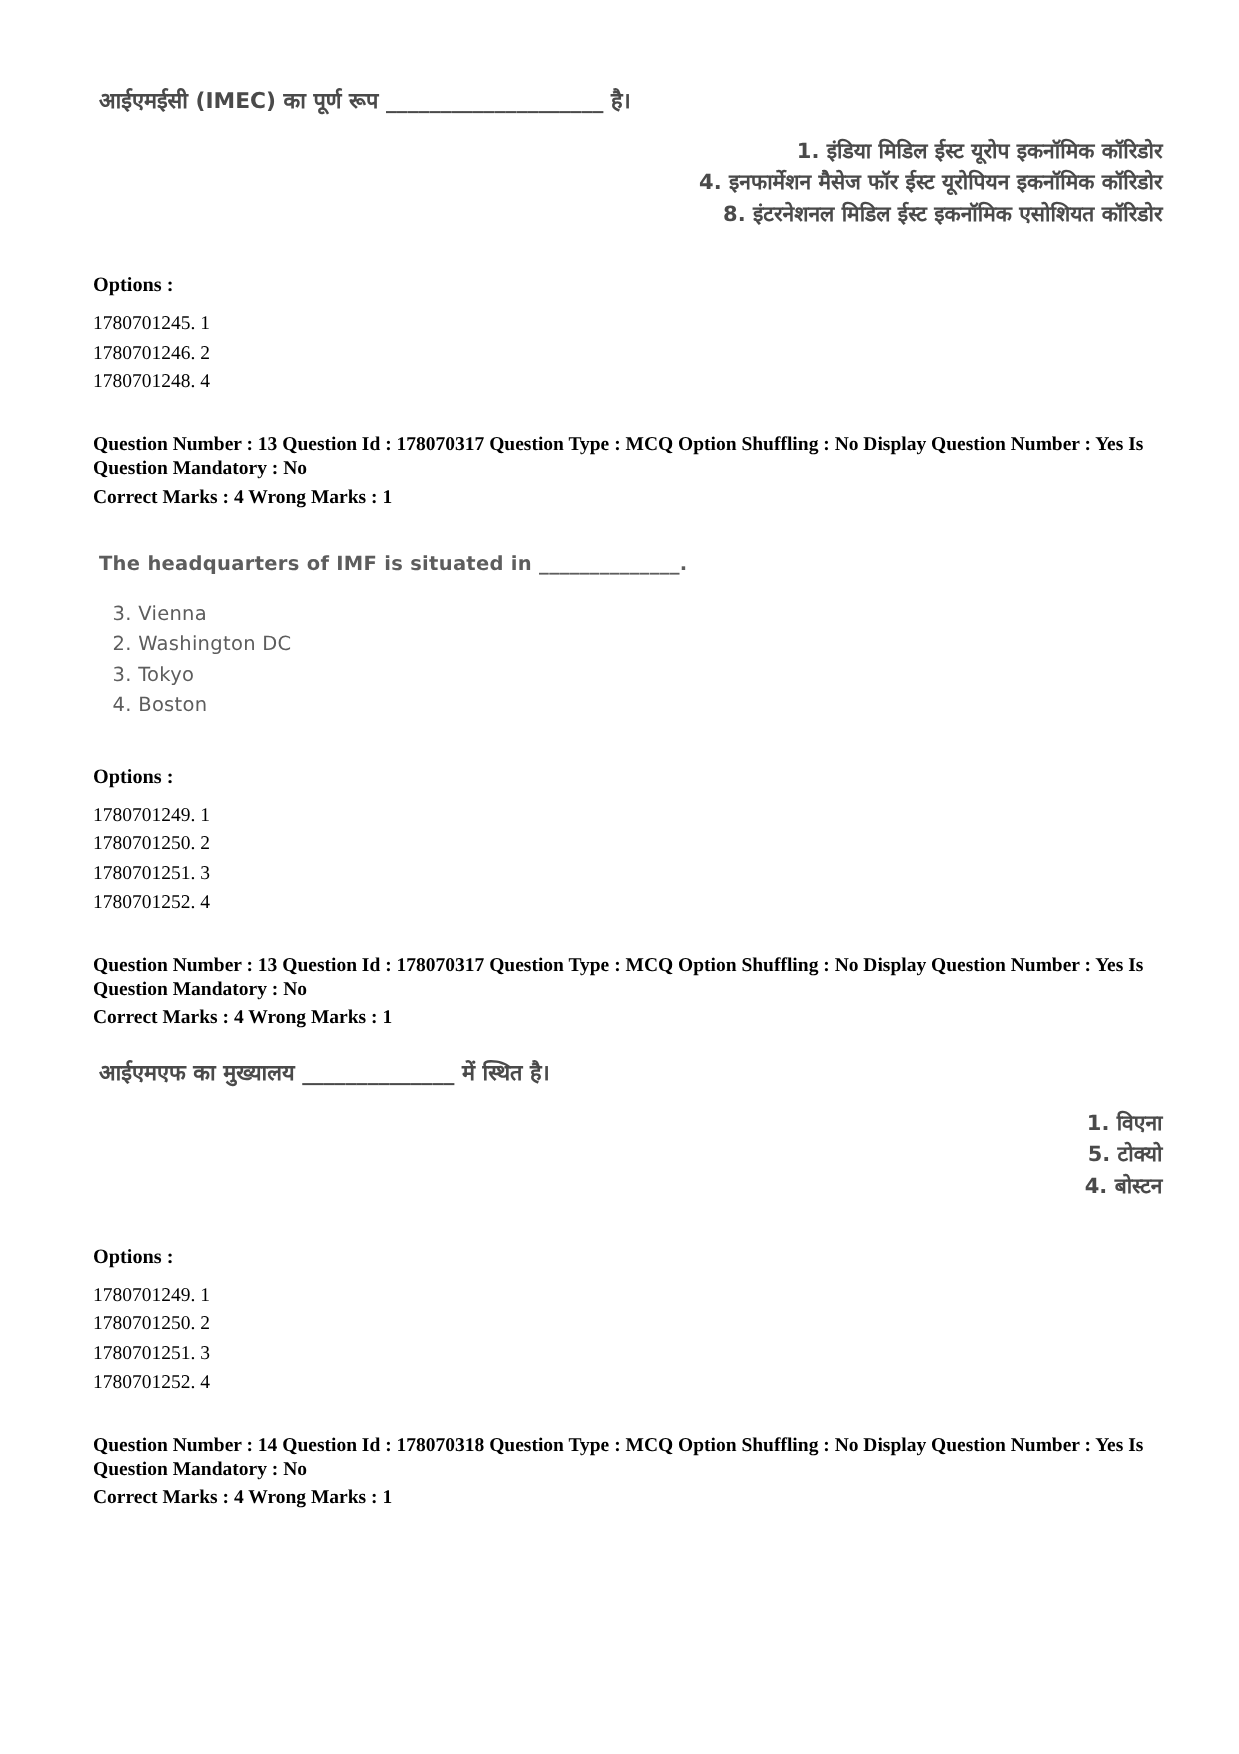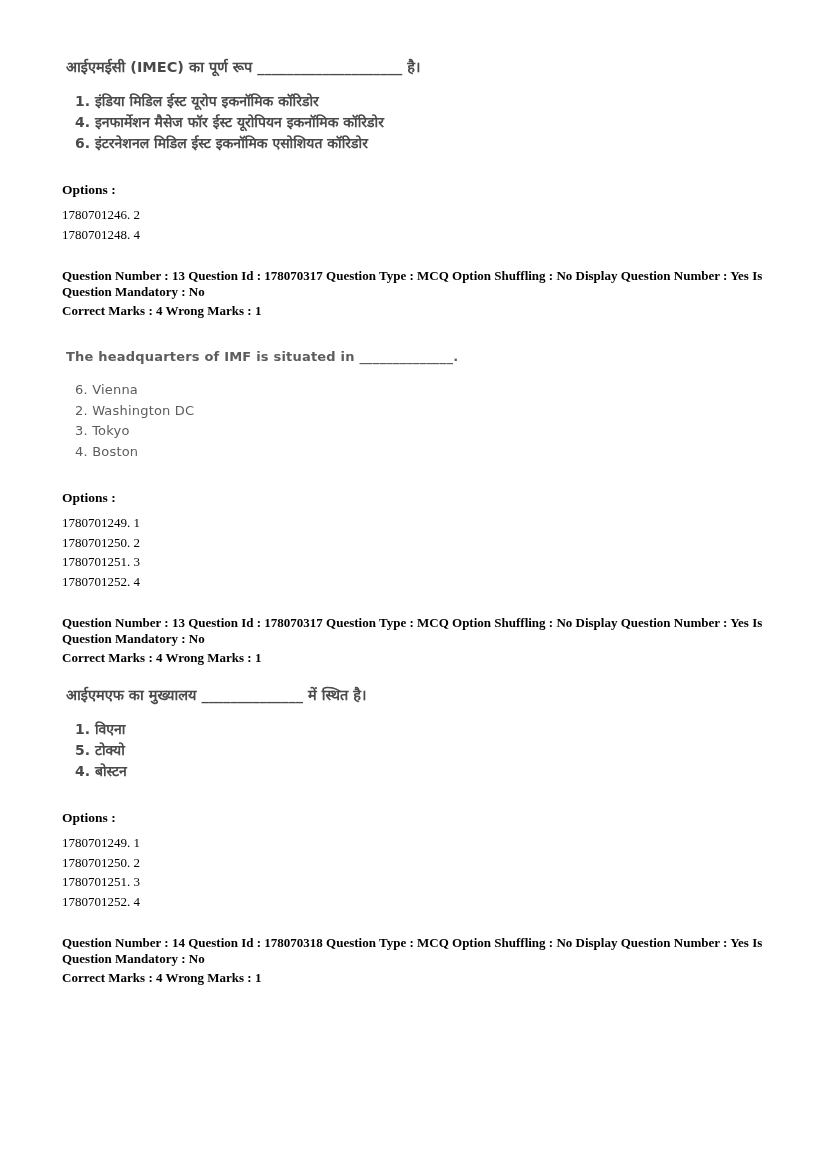--- a/index.html
+++ b/index.html
@@ -35,20 +35,21 @@
   }
   .choices { margin-left: 9px; }
   .choice {
     font-family: "DejaVu Sans", "Liberation Sans", sans-serif;
     color: #4a4a4a;
   }
   .q-block.hindi .choice {
     font-size: 14px;
     font-weight: 600;
     line-height: 21px;
+    text-align: right;
   }
   .q-block.english .choice {
     font-size: 13px;
     font-weight: 400;
     color: #5d5d5d;
     line-height: 20.5px;
     letter-spacing: .2px;
   }
 
   
@@ -83,39 +84,40 @@
 </head>
 <body>
 
 <div class="page">
 
   <section class="q-block hindi">
     <div class="q-text">आईएमईसी (IMEC) का पूर्ण रूप ____________________ है।</div>
     <div class="choices">
       <div class="choice">1. इंडिया मिडिल ईस्ट यूरोप इकनॉमिक कॉरिडोर</div>
       <div class="choice">4. इनफार्मेशन मैसेज फॉर ईस्ट यूरोपियन इकनॉमिक कॉरिडोर</div>
-      <div class="choice">6. इंटरनेशनल मिडिल ईस्ट इकनॉमिक एसोशियत कॉरिडोर</div>
+      <div class="choice">8. इंटरनेशनल मिडिल ईस्ट इकनॉमिक एसोशियत कॉरिडोर</div>
     </div>
   </section>
 
   <section class="opts-block">
     <div class="opts-label">Options :</div>
+    <div class="opt-id">1780701245. 1</div>
     <div class="opt-id">1780701246. 2</div>
     <div class="opt-id">1780701248. 4</div>
   </section>
 
   <section class="meta-block gap-after-meta-lg">
     <p class="meta-header">Question Number : 13 Question Id : 178070317 Question Type : MCQ Option Shuffling : No Display Question Number : Yes Is Question Mandatory : No</p>
     <p class="meta-marks">Correct Marks : 4 Wrong Marks : 1</p>
   </section>
 
   <section class="q-block english">
     <div class="q-text">The headquarters of IMF is situated in ______________.</div>
     <div class="choices">
-      <div class="choice">6. Vienna</div>
+      <div class="choice">3. Vienna</div>
       <div class="choice">2. Washington DC</div>
       <div class="choice">3. Tokyo</div>
       <div class="choice">4. Boston</div>
     </div>
   </section>
 
   <section class="opts-block">
     <div class="opts-label">Options :</div>
     <div class="opt-id">1780701249. 1</div>
     <div class="opt-id">1780701250. 2</div>

